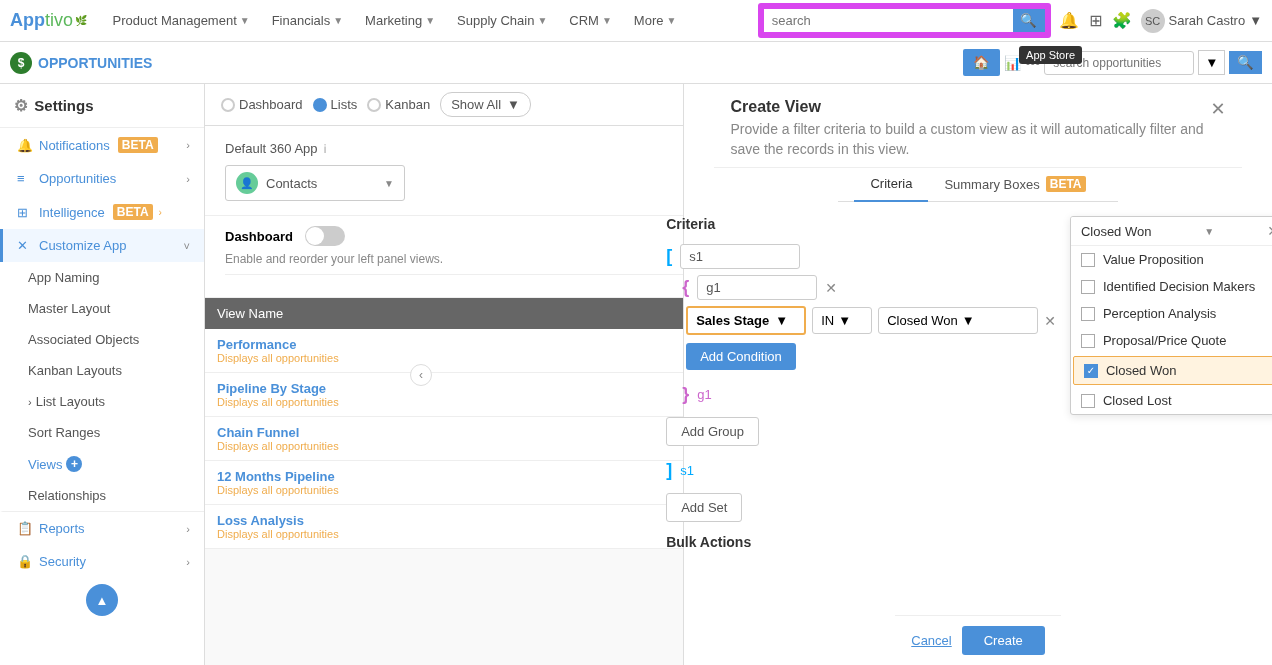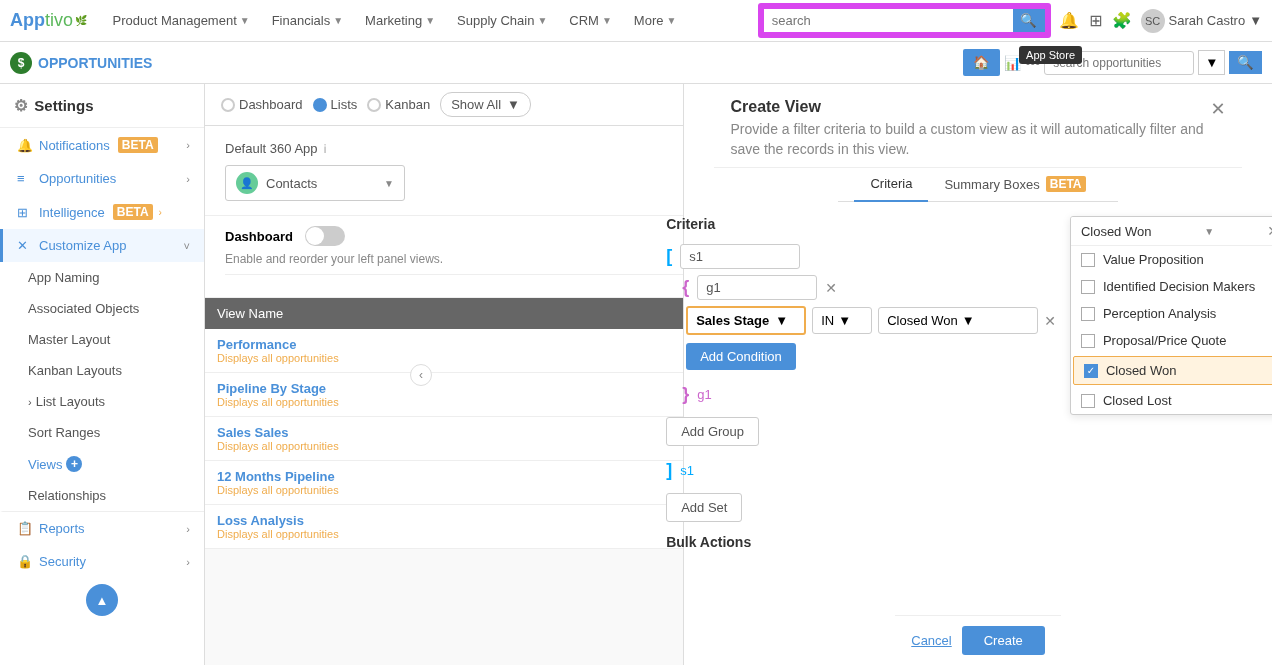--- a/index.html
+++ b/index.html
@@ -319,22 +319,22 @@
     <div class="sidebar-item active">
       <div class="sidebar-item-content">
         <span class="sidebar-item-icon">✕</span>
         <span class="sidebar-item-text">Customize App</span>
       </div>
       <span class="chevron-down">˅</span>
     </div>
 
     <div class="sub-items">
       <div class="sub-item">App Naming</div>
+      <div class="sub-item">Master Layout</div>
       <div class="sub-item">Associated Objects</div>
-      <div class="sub-item">Master Layout</div>
       <div class="sub-item">Kanban Layouts</div>
       <div class="sub-item" style="display:flex;align-items:center;gap:4px;">
         <span class="expand-arrow">›</span>
         <span>List Layouts</span>
       </div>
       <div class="sub-item">Sort Ranges</div>
       <div class="sub-item views-item">
         <span>Views</span>
         <div class="plus-circle">+</div>
       </div>
@@ -431,21 +431,21 @@
                 <div class="view-desc">Displays all opportunities</div>
               </td>
             <td>
                 <div class="toggle-on">
                   <div class="toggle-on-knob"></div>
                 </div>
               </td>
           </tr>
           <tr class="table-row">
             <td>
-                <div class="view-name">Sales Sales</div>
+                <div class="view-name">Chain Funnel</div>
                 <div class="view-desc">Displays all opportunities</div>
               </td>
             <td>
                 <div class="toggle-on">
                   <div class="toggle-on-knob"></div>
                 </div>
               </td>
           </tr>
           <tr class="table-row">
             <td>

